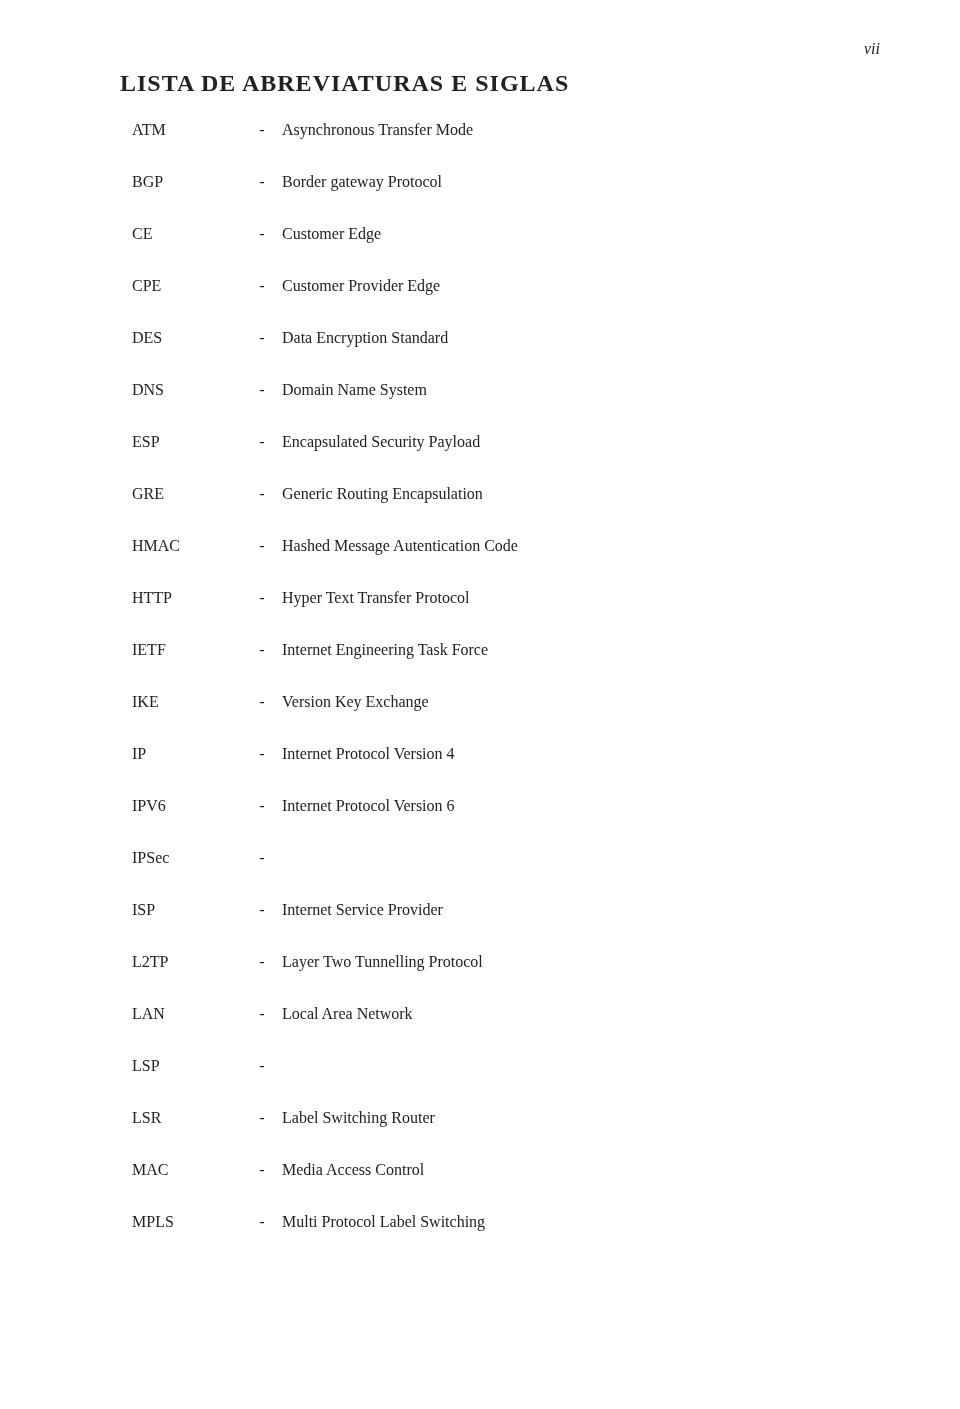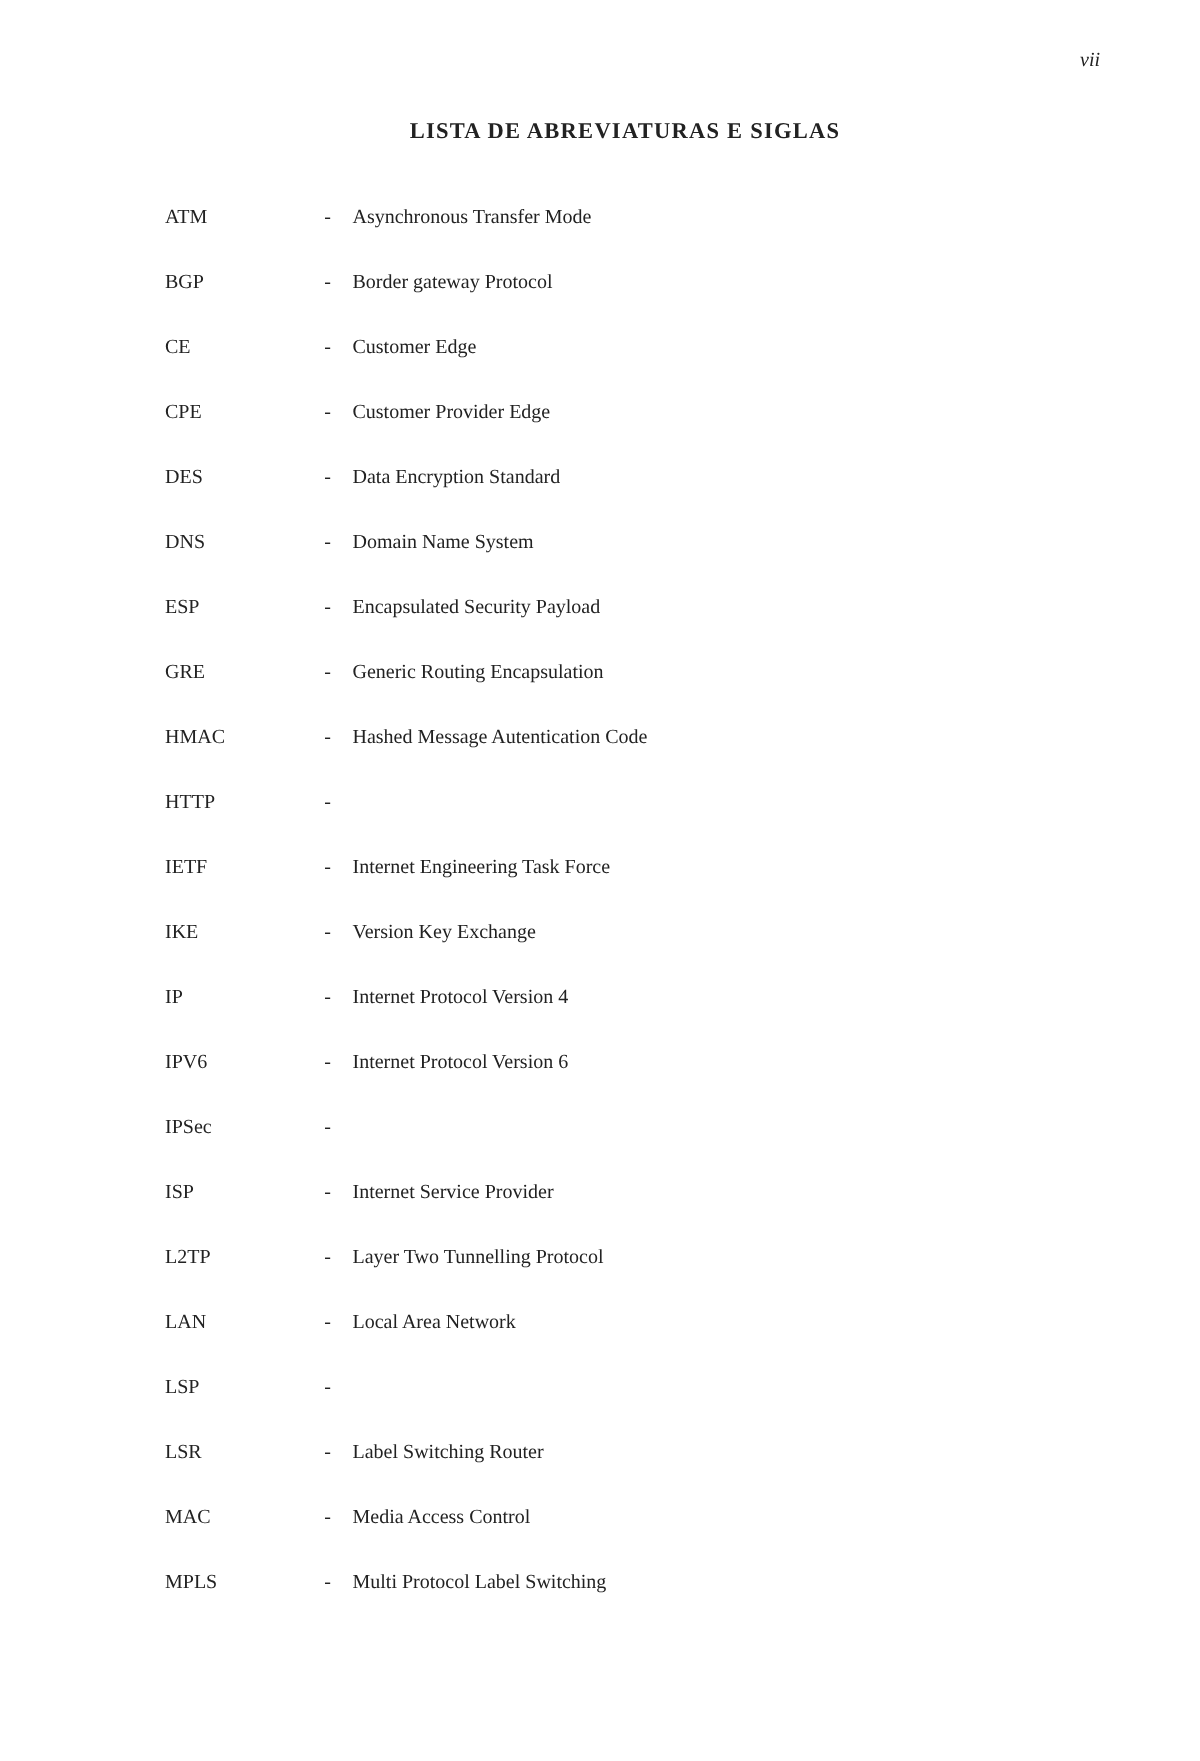--- a/index.html
+++ b/index.html
@@ -15,38 +15,38 @@
       color: #222222;
       width: 960px;
       min-height: 1409px;
       position: relative;
     }
 
     .page {
       width: 960px;
       min-height: 1409px;
       background: #ffffff;
-      padding: 84px 80px 60px 120px;
+      padding: 60px 80px 60px 120px;
       position: relative;
     }
 
     .page-number {
       position: absolute;
       top: 40px;
       right: 80px;
       font-size: 16px;
       font-style: italic;
     }
 
     .page-title {
-      text-align: center;
-      font-size: 18px;
+      text-align: left;
+      font-size: 24px;
       font-weight: bold;
       letter-spacing: 1px;
-      margin-bottom: 50px;
+      margin-bottom: 24px;
       margin-top: 10px;
     }
 
     .abbr-list {
       list-style: none;
       padding: 0;
       margin: 12px;
     }
 
     .abbr-item {
@@ -126,20 +126,21 @@
         <span class="abbr-definition">Generic Routing Encapsulation</span>
       </li>
       <li class="abbr-item">
         <span class="abbr-code">HMAC</span>
         <span class="abbr-dash">-</span>
         <span class="abbr-definition">Hashed Message Autentication Code</span>
       </li>
       <li class="abbr-item">
         <span class="abbr-code">HTTP</span>
         <span class="abbr-dash">-</span>
+        <span class="abbr-definition">Hyper Text Transfer Protocol</span>
       </li>
       <li class="abbr-item">
         <span class="abbr-code">IETF</span>
         <span class="abbr-dash">-</span>
         <span class="abbr-definition">Internet Engineering Task Force</span>
       </li>
       <li class="abbr-item">
         <span class="abbr-code">IKE</span>
         <span class="abbr-dash">-</span>
         <span class="abbr-definition">Version Key Exchange</span>

